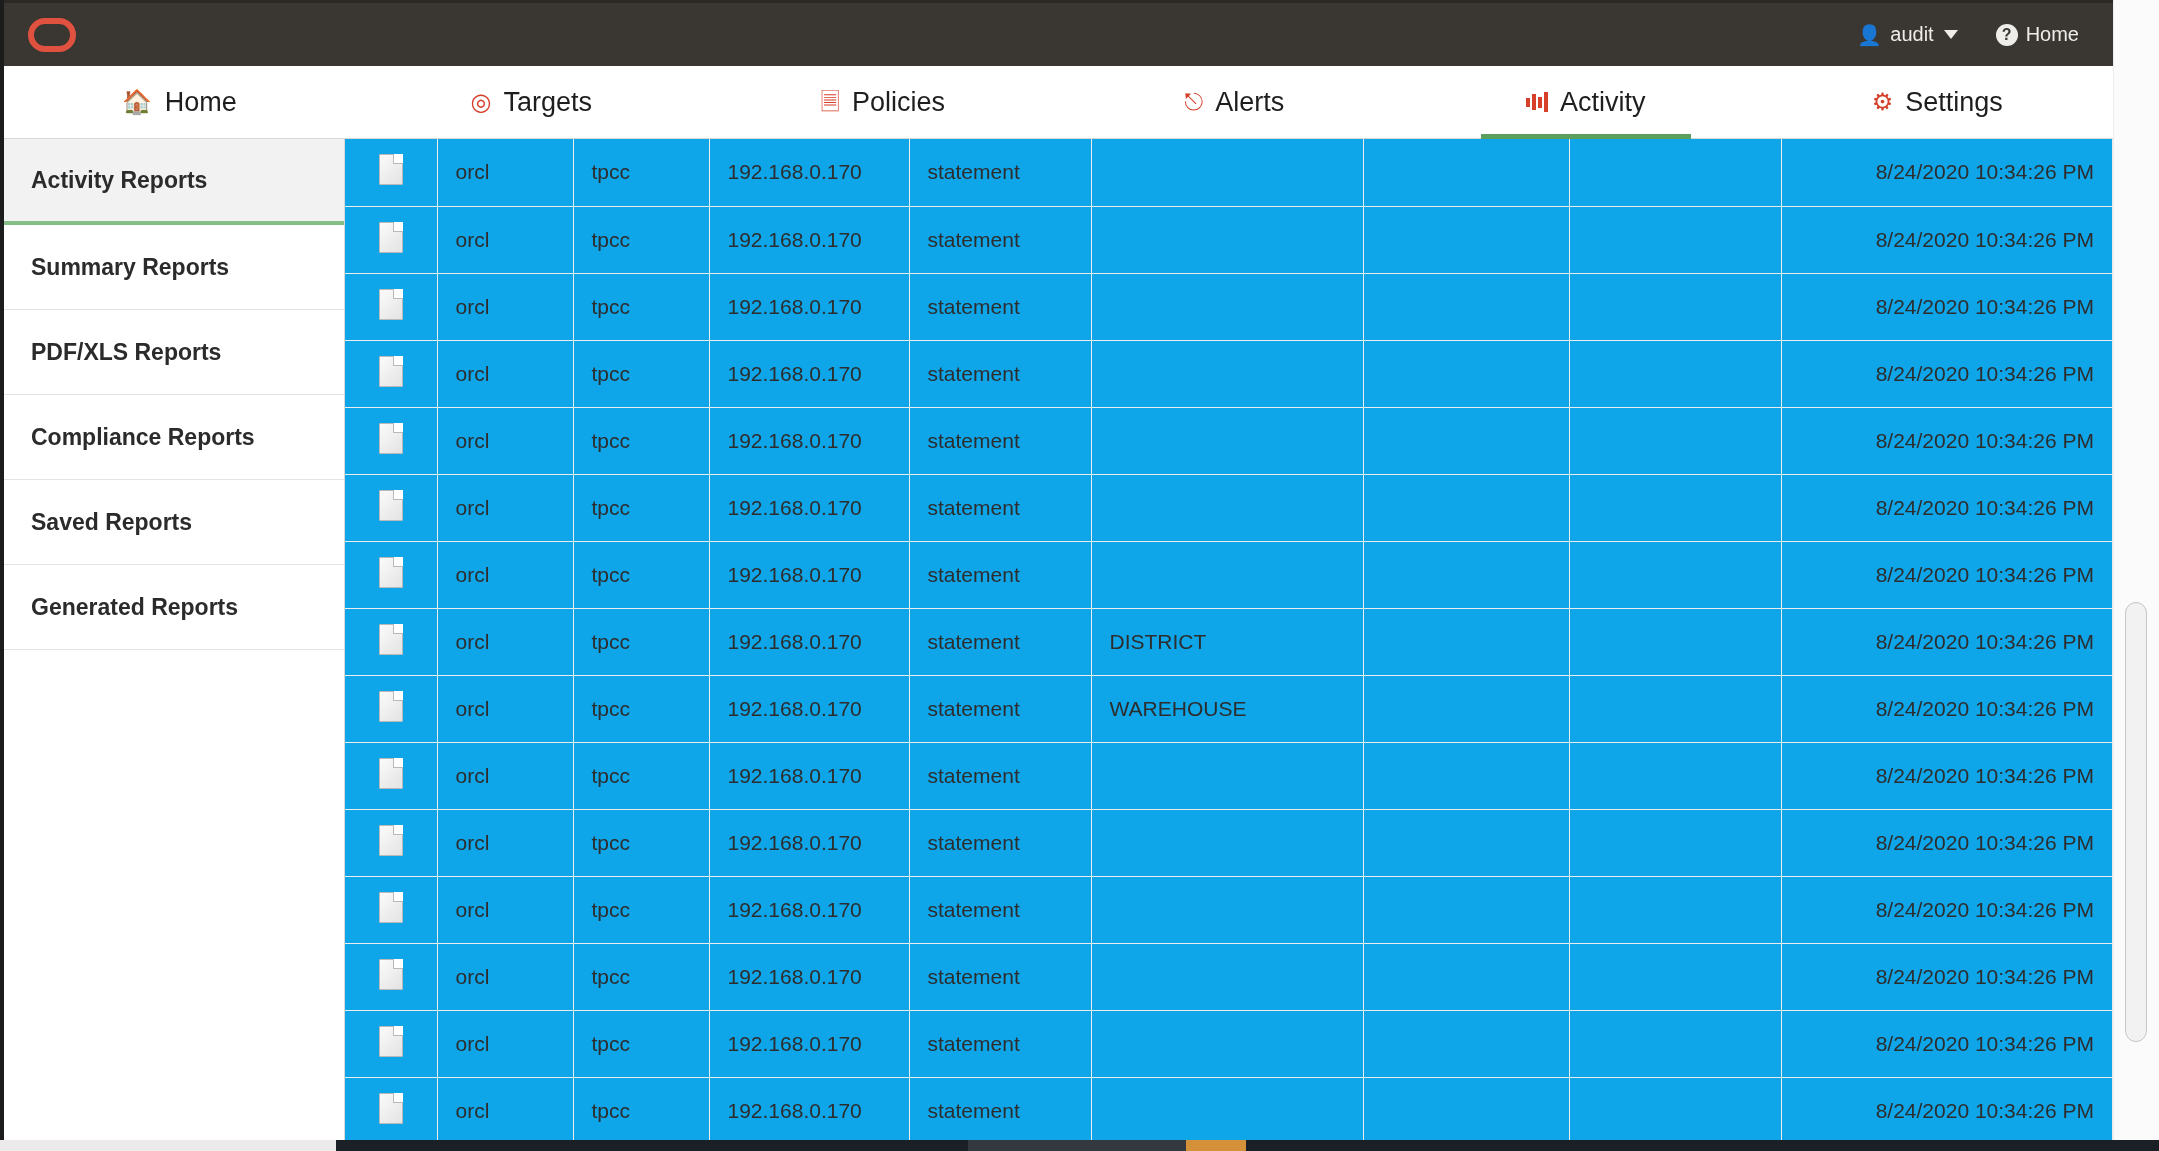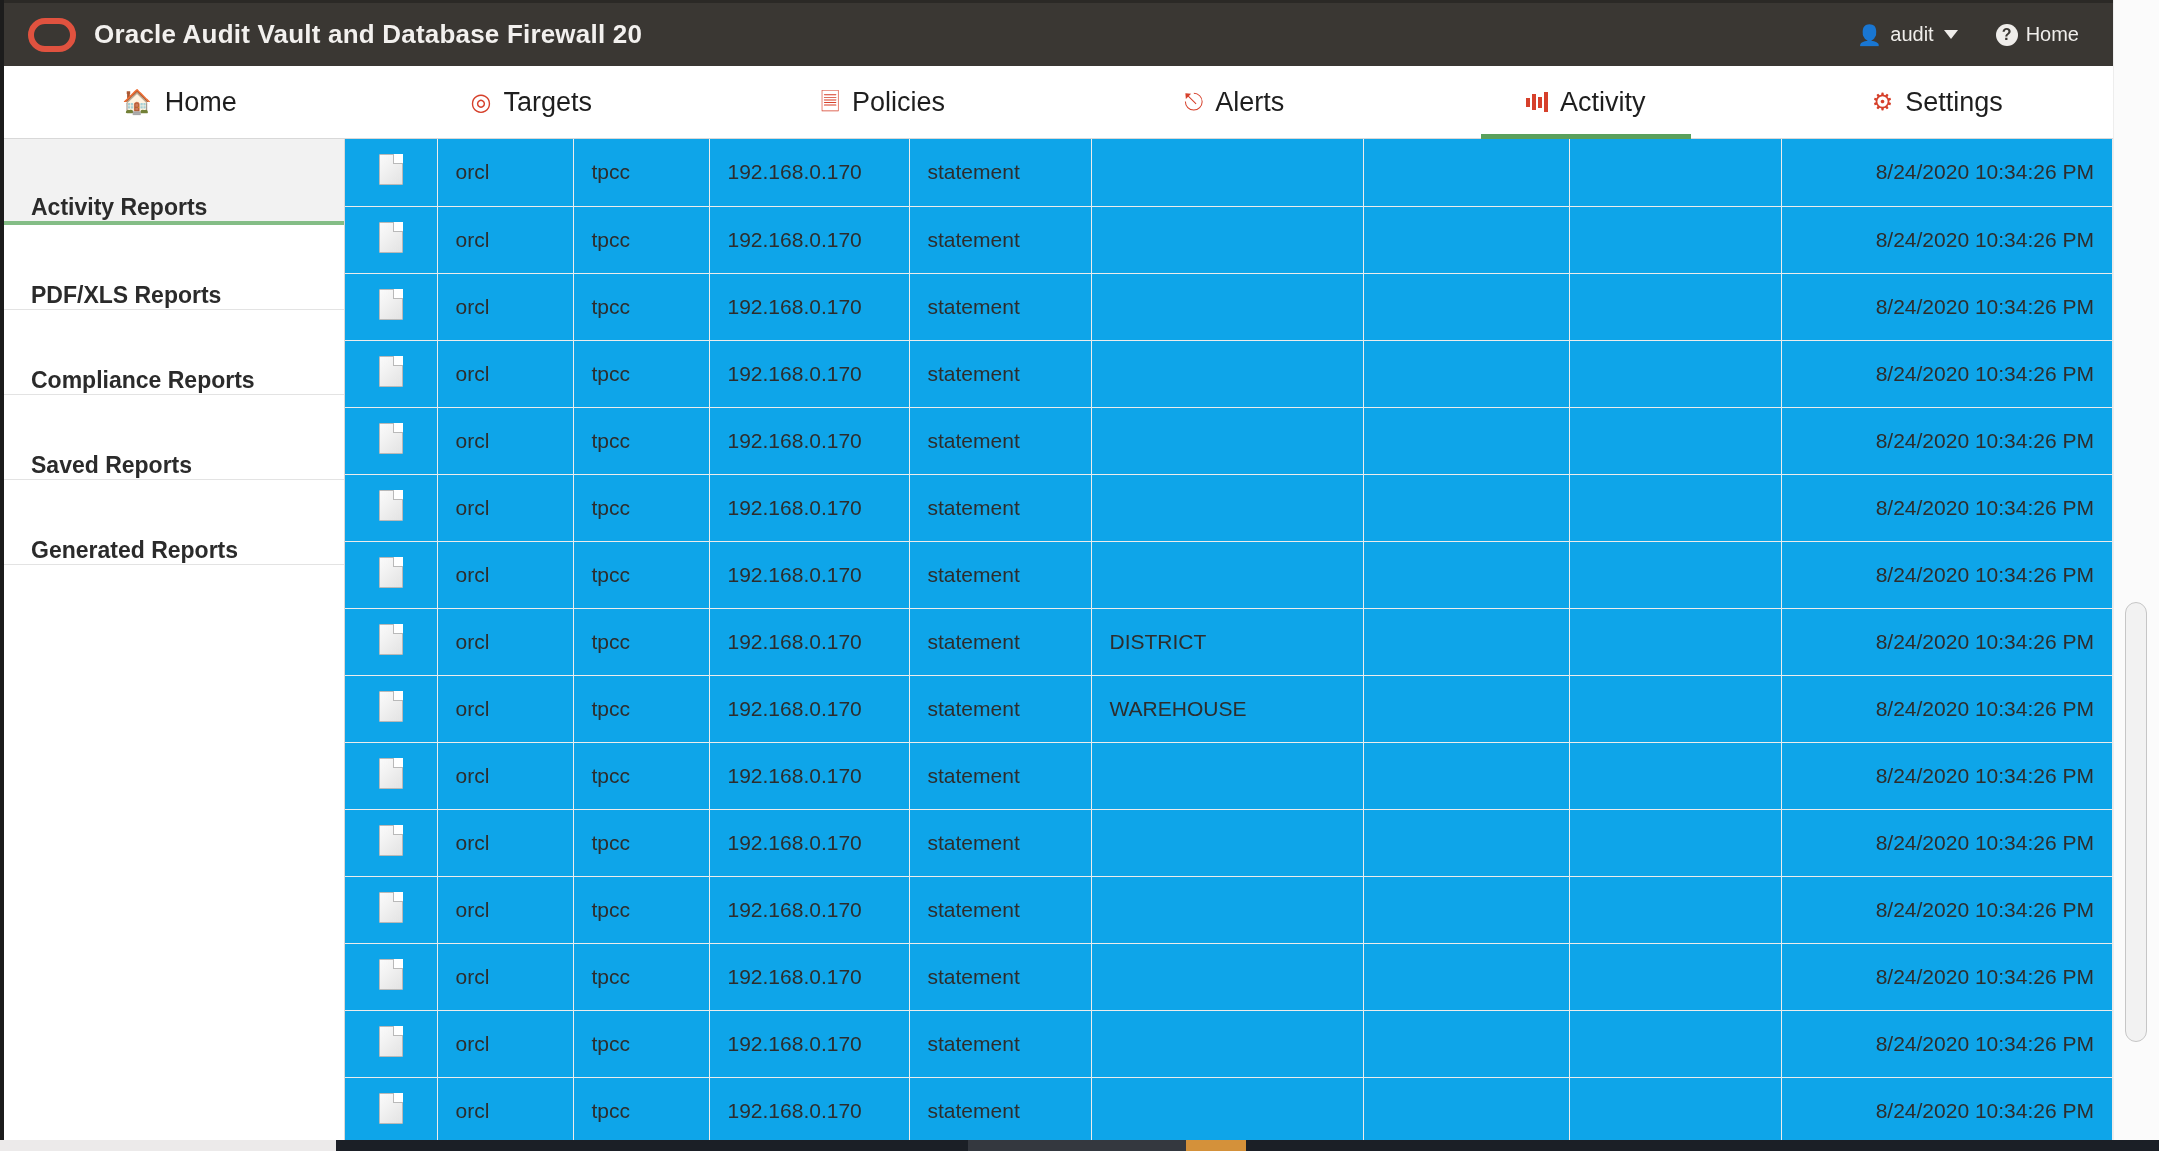--- a/index.html
+++ b/index.html
@@ -137,21 +137,21 @@
   
   .sidebar {
     width:341px;
     flex:0 0 341px;
     background:#ffffff;
     border-right:1px solid #d9d9d9;
   }
   .side-item {
     height:85px;
     display:flex;
-    align-items:flex-end;
+    align-items:center;
     padding-left:27px;
     font-size:23px;
     font-weight:bold;
     color:#2b2b2b;
     border-bottom:1px solid #e3e3e3;
     cursor:pointer;
     background:#ffffff;
   }
   .side-item.active {
     background:#f2f2f2;
@@ -256,21 +256,20 @@
 <body>
 
 <div id="screen">
 
   <div class="window-edge-left"></div>
 
   <div class="page">
 
     <div class="brandbar">
       <div class="brand-logo"></div>
-      <div class="brand-title">Oracle Audit Vault and Database Firewall 20</div>
 
       <div class="brand-right">
         <div class="brand-user">
           <span class="user-glyph">👤</span>
           <span>audit</span>
           <span class="caret-down"></span>
         </div>
         <div class="brand-help">
           <span class="help-circle">?</span>
           <span>Home</span>
@@ -316,20 +315,23 @@
       </div>
     </div>
 
     <div class="body-area">
 
       <div class="sidebar">
         <div class="side-item active">
           <span>Activity Reports</span>
         </div>
         <div class="side-item">
+          <span>Summary Reports</span>
+        </div>
+        <div class="side-item">
           <span>PDF/XLS Reports</span>
         </div>
         <div class="side-item">
           <span>Compliance Reports</span>
         </div>
         <div class="side-item">
           <span>Saved Reports</span>
         </div>
         <div class="side-item">
           <span>Generated Reports</span>

